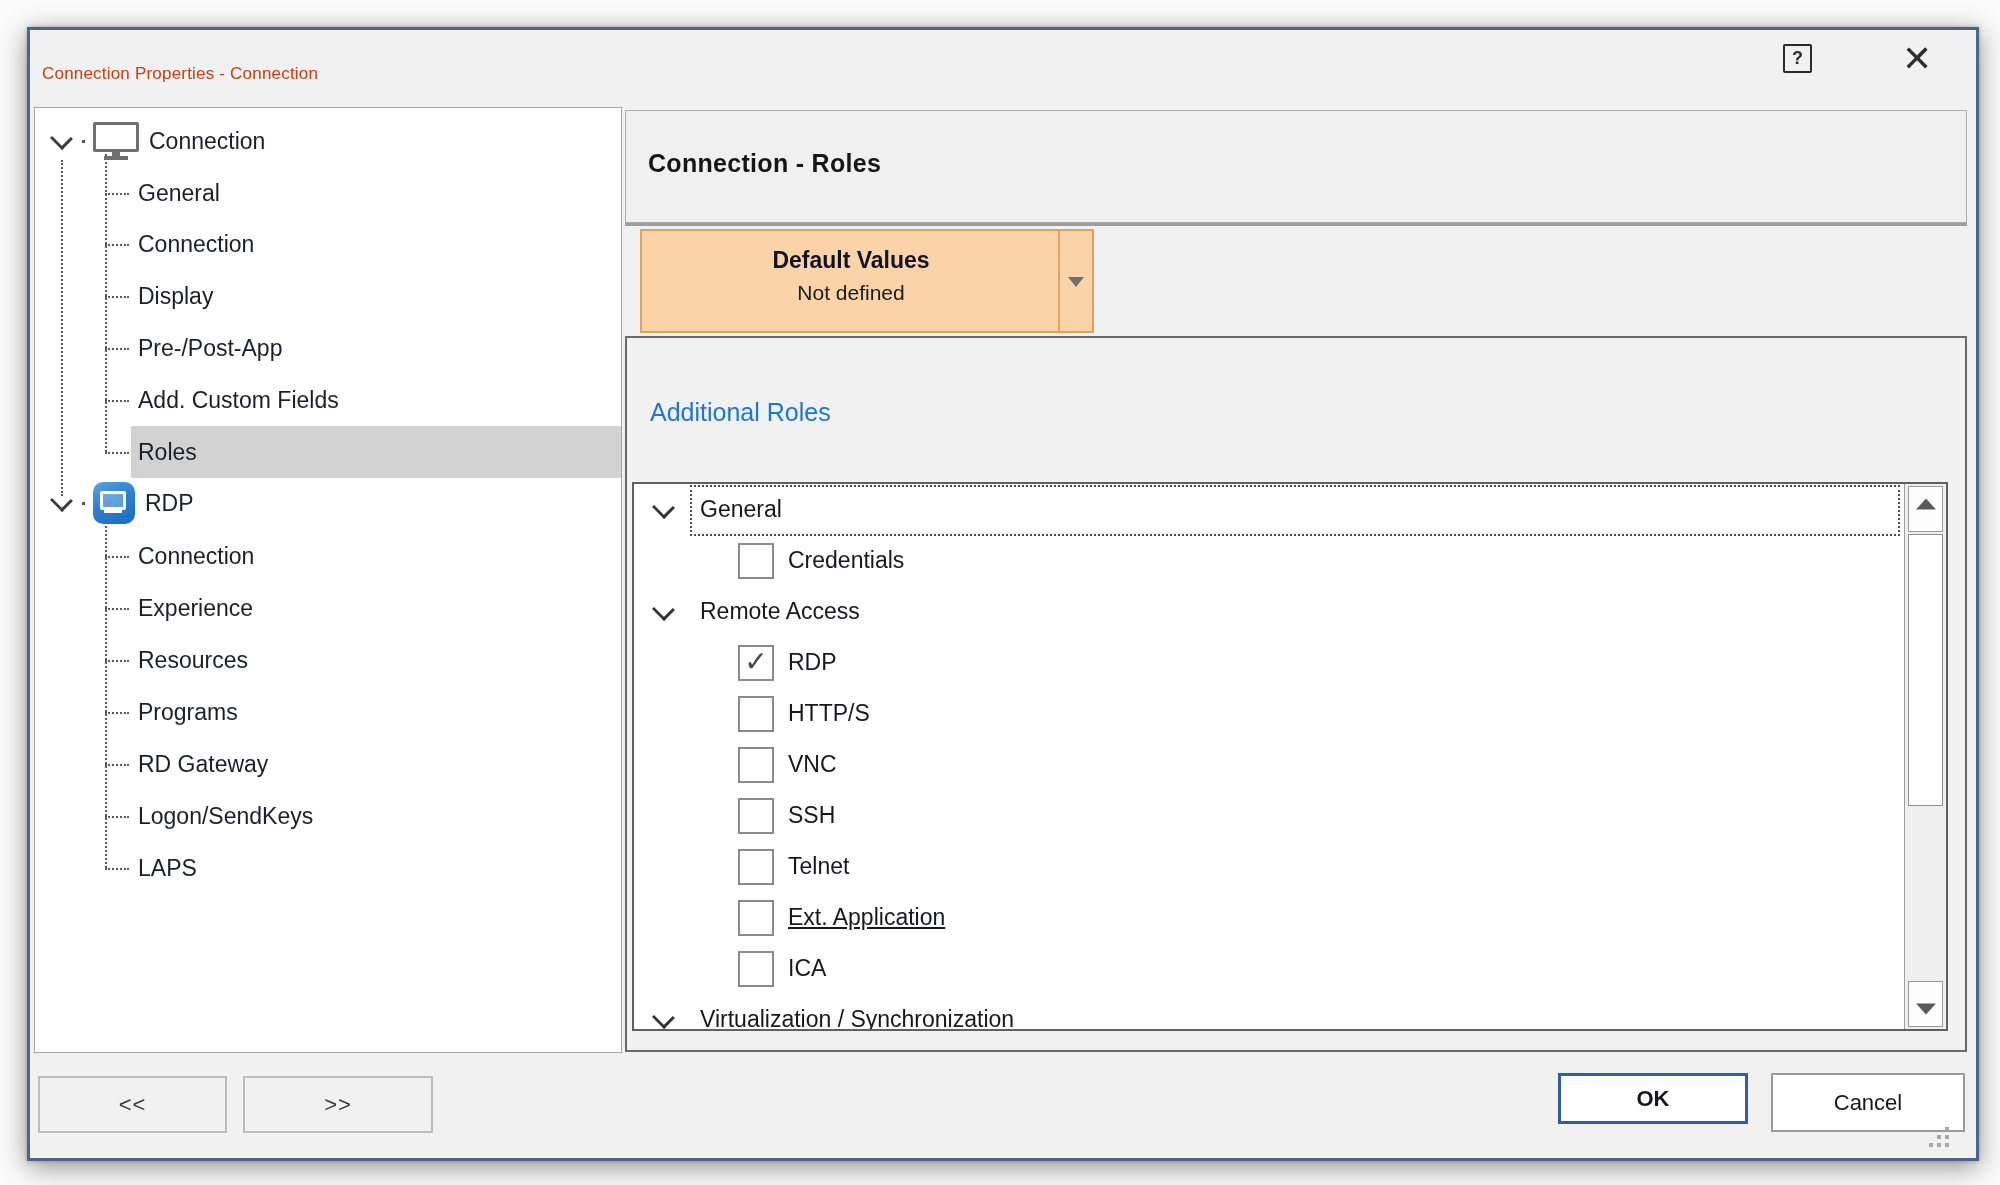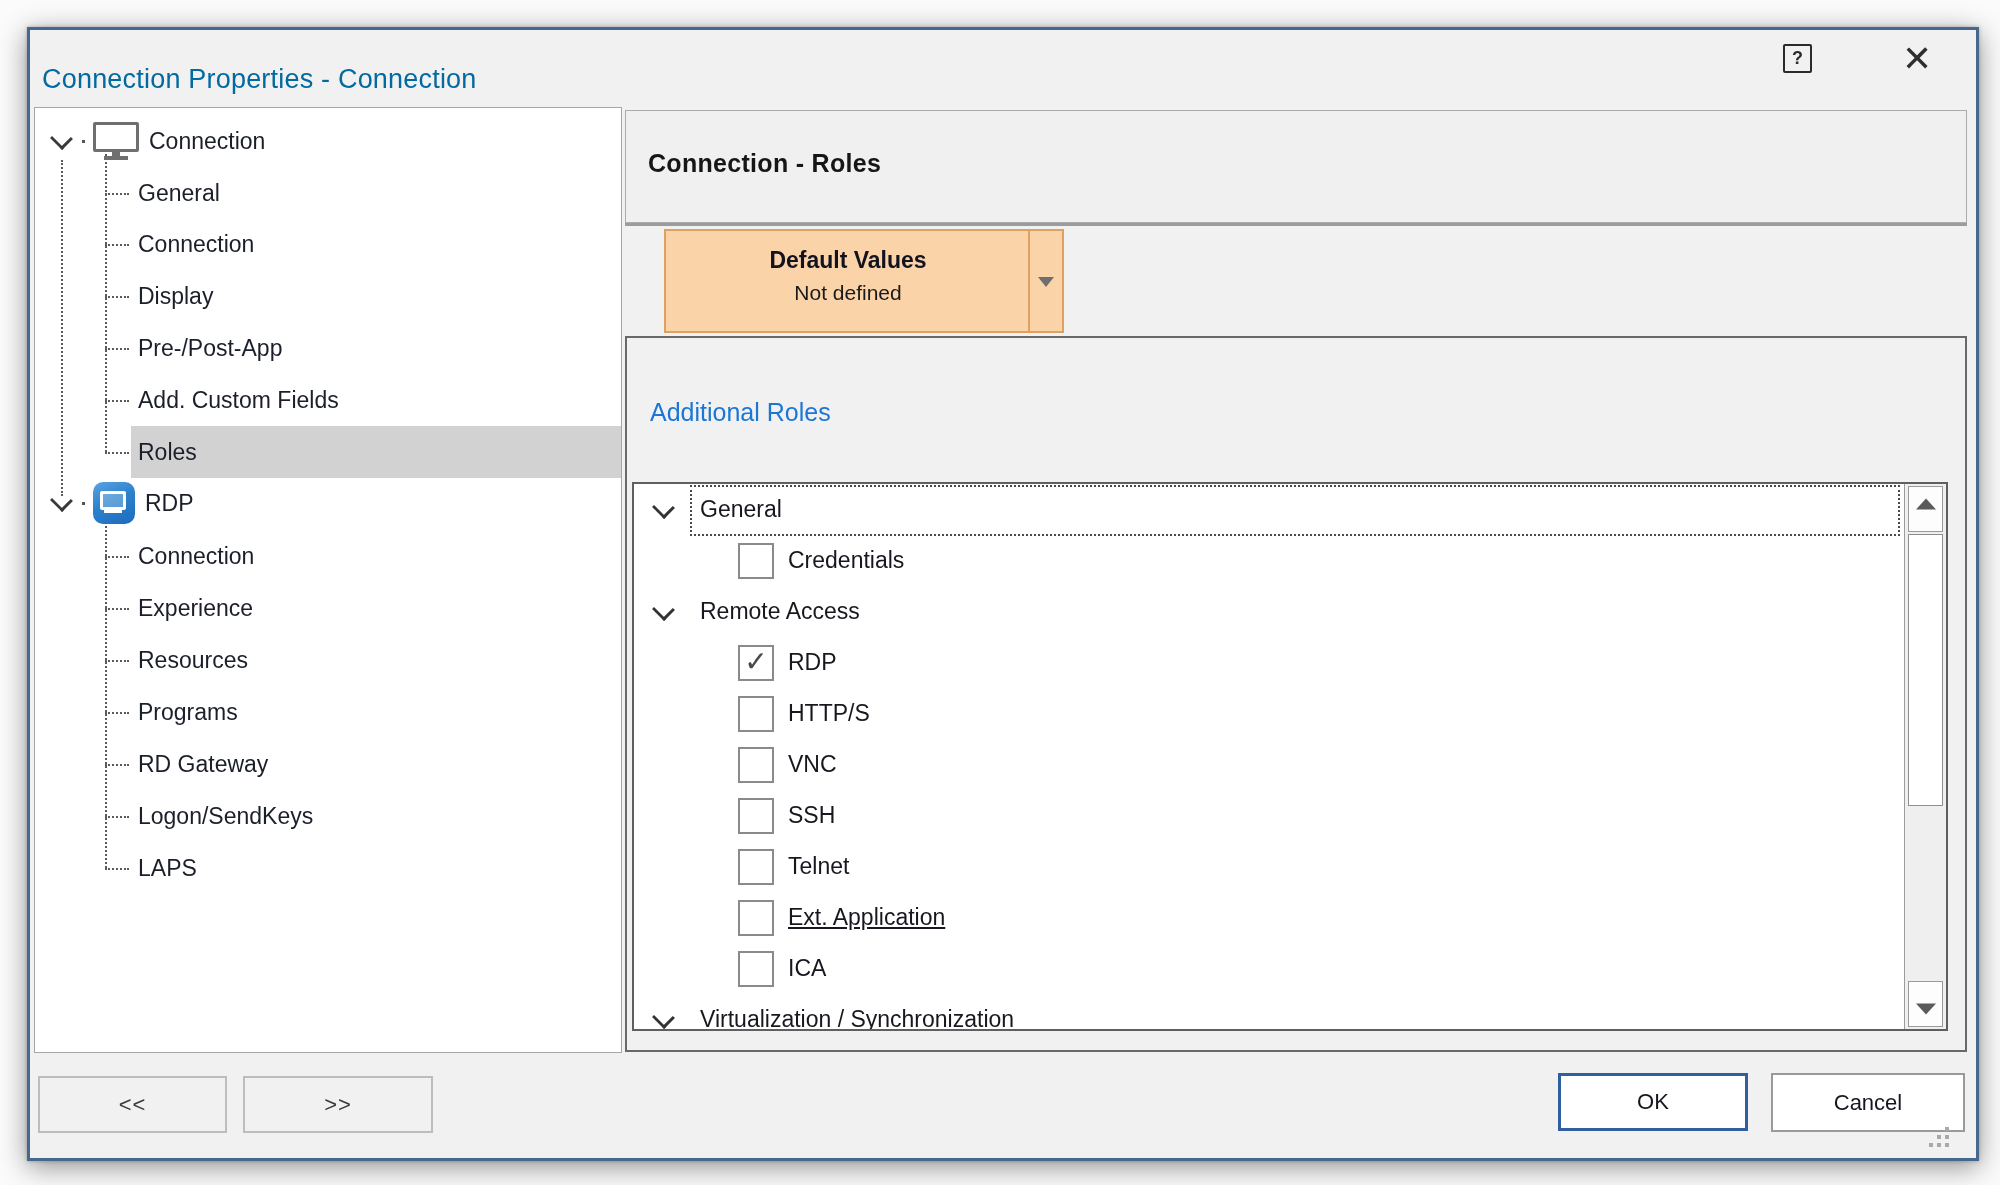--- a/index.html
+++ b/index.html
@@ -3,21 +3,21 @@
 <meta charset="utf-8">
 <style>
   html,body{margin:0;padding:0;background:#fbfbfb;font-family:"Liberation Sans", sans-serif;}
   .stage{position:relative;width:2000px;height:1185px;overflow:hidden;}
   .dialog{
     position:absolute;left:27px;top:27px;width:1946px;height:1128px;
     background:#F1F1F1;border:3px solid #46688F;
     box-shadow:0 6px 26px rgba(0,0,0,.42), 0 0 4px rgba(0,0,0,.25);
   }
   
-  .title{position:absolute;left:12px;top:34px;font-size:27px;color:#0369a1;letter-spacing:.2px;}
+  .title{position:absolute;left:12px;top:34px;font-size:17px;color:#c2410c;letter-spacing:.2px;}
   .helpbtn{position:absolute;left:1752px;top:12px;width:31px;height:31px;background:none;border:none;cursor:pointer;padding:0;}
   .helpbtn .box{display:block;width:25px;height:25px;margin:2px auto;border:2.5px solid #2b2b2b;border-radius:2px;
     font-size:18px;font-weight:bold;color:#2b2b2b;text-align:center;line-height:24px;}
   .closebtn{position:absolute;left:1866px;top:8px;width:42px;height:42px;background:none;border:none;cursor:pointer;
     font-size:36px;font-weight:300;color:#2e2e2e;line-height:40px;text-align:center;padding:0;}
   
   .treepanel{position:absolute;left:4px;top:77px;width:565px;height:944px;background:#fff;border:1px solid #A6A6A6;overflow:hidden;padding-left:21px;}
   .guide{position:absolute;width:0;border-left:2px dotted #5a5a5a;}
   .trow{position:absolute;left:0;right:0;height:52px;display:flex;align-items:center;font-size:23px;color:#1b1f2a;cursor:default;}
   .trow.selected{background:linear-gradient(90deg, transparent 96px, #D2D2D2 96px);}
@@ -35,21 +35,21 @@
   .rdpi::after{content:"";position:absolute;left:11px;top:28px;width:18px;height:3px;background:#fff;}
   .tlabel{margin-left:10px;white-space:nowrap;}
   .trow.child .tlabel{margin-left:103px;}
   .connector{position:absolute;left:70px;top:50%;width:24px;border-top:2px dotted #5a5a5a;}
   
   .hdrbox{position:absolute;left:595px;top:80px;width:1342px;height:113px;background:#F0F0F0;border:1px solid #ABABAB;box-sizing:border-box;}
   .hdrbox .h{position:absolute;left:22px;top:38px;font-size:25px;font-weight:bold;color:#161616;letter-spacing:.3px;}
   .hdrrule{position:absolute;left:595px;top:193px;width:1342px;height:3px;background:#9C9C9C;}
   
   .tab{position:absolute;top:199px;height:104px;box-sizing:border-box;text-align:center;cursor:pointer;}
-  .tab-default{left:634px;width:400px;background:#FBD3A8;border:2px solid #E0A05F;}
+  .tab-default{left:610px;width:454px;background:#FBD3A8;border:2px solid #E0A05F;}
   .tab-inherited{left:1048px;width:446px;background:#FFFFFF;border:1px solid #ABABAB;}
   .tab .lab{display:block;margin-top:16px;font-size:23px;font-weight:bold;color:#13131f;}
   .tab .sub{display:block;margin-top:7px;font-size:21px;color:#1a1a1a;}
   .tab-inherited .sub{font-style:italic;}
   .tab-default .lab,.tab-default .sub{margin-right:32px;}
   .tabsep{position:absolute;right:32px;top:0;bottom:0;width:2px;background:#E0A05F;}
   .darrow{position:absolute;right:8px;top:46px;width:0;height:0;border-left:8px solid transparent;border-right:8px solid transparent;border-top:10px solid #6E6E6E;}
   
   .content{position:absolute;left:595px;top:306px;width:1342px;height:716px;background:#F1F1F1;border:2px solid #696969;box-sizing:border-box;}
   .sectitle{position:absolute;left:620px;top:368px;font-size:25px;color:#1B76D6;}
@@ -69,21 +69,21 @@
   .sup{top:2px;} .sdown{bottom:2px;}
   .sbtn .tri{position:absolute;left:50%;top:50%;width:0;height:0;transform:translate(-50%,-50%);}
   .sup .tri{border-left:10px solid transparent;border-right:10px solid transparent;border-bottom:11px solid #5A5A5A;margin-top:-5px;}
   .sdown .tri{border-left:10px solid transparent;border-right:10px solid transparent;border-top:11px solid #5A5A5A;margin-top:5px;}
   .sthumb{position:absolute;left:3px;right:3px;top:50px;height:272px;background:#fff;border:1px solid #8F8F8F;box-sizing:border-box;}
   
   .fbtn{position:absolute;box-sizing:border-box;font-size:22px;color:#3c3c3c;background:#F1F1F1;border:2px solid #BDBDBD;cursor:pointer;letter-spacing:1px;}
   .btn-back{left:8px;top:1046px;width:189px;height:57px;}
   .btn-fwd{left:213px;top:1046px;width:190px;height:57px;}
   .obtn{position:absolute;box-sizing:border-box;font-size:22px;color:#16161e;background:#fff;cursor:pointer;}
-  .btn-ok{left:1528px;top:1043px;width:190px;height:58px;border:3px solid #2F5F9E;}
+  .btn-ok{left:1528px;top:1043px;width:190px;height:51px;border:3px solid #2F5F9E;font-weight:bold;}
   .btn-cancel{left:1741px;top:1043px;width:194px;height:59px;border:2px solid #9A9A9A;}
   
   .grip{position:absolute;left:1898px;top:1096px;width:24px;height:24px;}
   .grip i{position:absolute;left:17px;top:1px;width:4px;height:4px;background:#A9A9A9;
     box-shadow:0 8px 0 #A9A9A9, -8px 8px 0 #A9A9A9, 0 16px 0 #A9A9A9, -8px 16px 0 #A9A9A9, -16px 16px 0 #A9A9A9;}
 </style>
 </head>
 <body>
 
 <div class="stage">

